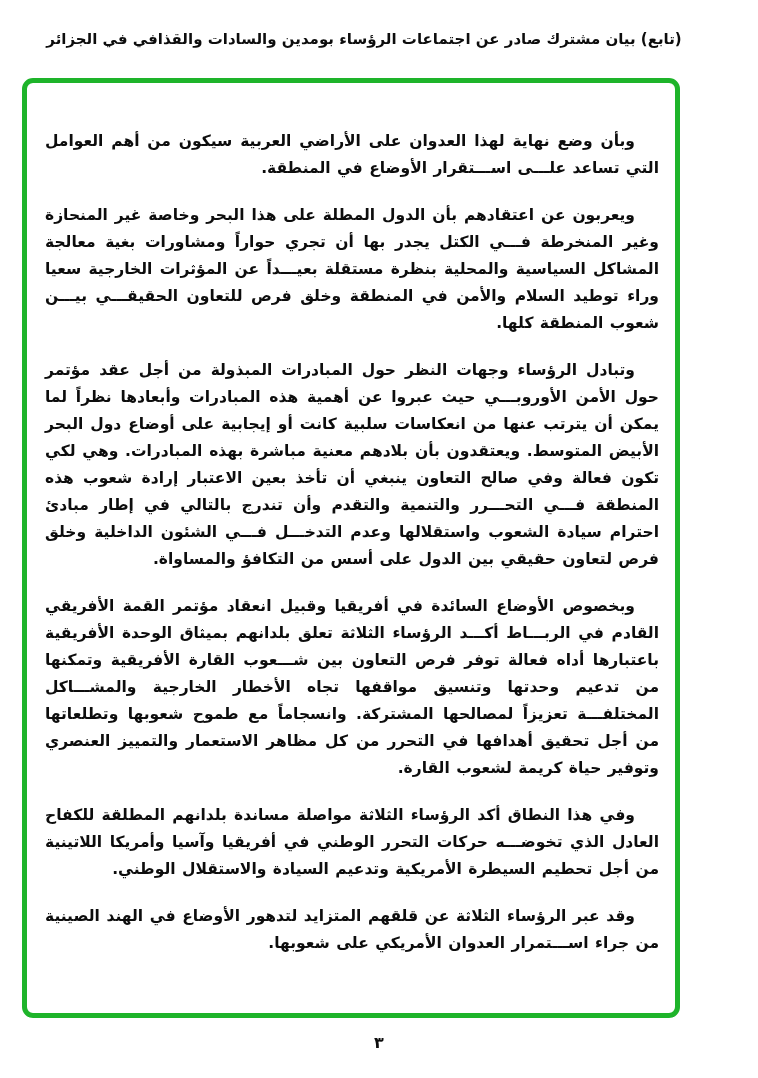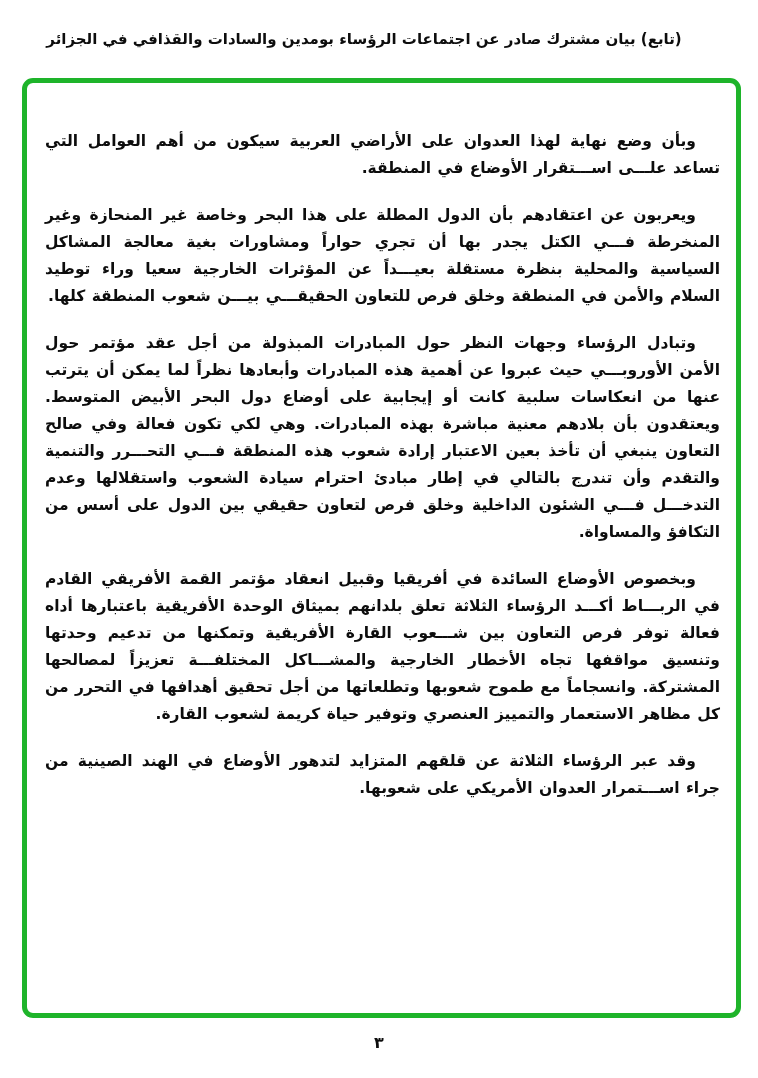--- a/index.html
+++ b/index.html
@@ -24,21 +24,21 @@
     text-align: center;
     direction: rtl;
     font-size: 15px;
     font-weight: bold;
     letter-spacing: 0;
   }
   .border-frame {
     position: absolute;
     left: 22px;
     top: 78px;
-    width: 719px;
+    width: 658px;
     height: 940px;
     box-sizing: border-box;
     border: 5px solid #1eb42a;
     border-radius: 11px;
   }
   .doc-content {
     position: absolute;
     top: 0;
     left: 0;
     right: 0;
@@ -71,17 +71,18 @@
 <body style="color: rgb(13, 13, 13); background: rgb(255, 255, 255);">
 
 <div class="page-header">(تابع) بيان مشترك صادر عن اجتماعات الرؤساء بومدين والسادات والقذافي في الجزائر</div>
 
 <div class="border-frame" style="border-color: rgb(30, 180, 42);">
   <div class="doc-content">
     <p>وبأن وضع نهاية لهذا العدوان على الأراضي العربية سيكون من أهم العوامل التي تساعد علـــى اســـتقرار الأوضاع في المنطقة.</p>
     <p>ويعربون عن اعتقادهم بأن الدول المطلة على هذا البحر وخاصة غير المنحازة وغير المنخرطة فـــي الكتل يجدر بها أن تجري حواراً ومشاورات بغية معالجة المشاكل السياسية والمحلية بنظرة مستقلة بعيـــداً عن المؤثرات الخارجية سعيا وراء توطيد السلام والأمن في المنطقة وخلق فرص للتعاون الحقيقـــي بيـــن شعوب المنطقة كلها.</p>
     <p>وتبادل الرؤساء وجهات النظر حول المبادرات المبذولة من أجل عقد مؤتمر حول الأمن الأوروبـــي حيث عبروا عن أهمية هذه المبادرات وأبعادها نظراً لما يمكن أن يترتب عنها من انعكاسات سلبية كانت أو إيجابية على أوضاع دول البحر الأبيض المتوسط. ويعتقدون بأن بلادهم معنية مباشرة بهذه المبادرات. وهي لكي تكون فعالة وفي صالح التعاون ينبغي أن تأخذ بعين الاعتبار إرادة شعوب هذه المنطقة فـــي التحـــرر والتنمية والتقدم وأن تندرج بالتالي في إطار مبادئ احترام سيادة الشعوب واستقلالها وعدم التدخـــل فـــي الشئون الداخلية وخلق فرص لتعاون حقيقي بين الدول على أسس من التكافؤ والمساواة.</p>
     <p>وبخصوص الأوضاع السائدة في أفريقيا وقبيل انعقاد مؤتمر القمة الأفريقي القادم في الربـــاط أكـــد الرؤساء الثلاثة تعلق بلدانهم بميثاق الوحدة الأفريقية باعتبارها أداه فعالة توفر فرص التعاون بين شـــعوب القارة الأفريقية وتمكنها من تدعيم وحدتها وتنسيق مواقفها تجاه الأخطار الخارجية والمشـــاكل المختلفـــة تعزيزاً لمصالحها المشتركة. وانسجاماً مع طموح شعوبها وتطلعاتها من أجل تحقيق أهدافها في التحرر من كل مظاهر الاستعمار والتمييز العنصري وتوفير حياة كريمة لشعوب القارة.</p>
+    <p>وفي هذا النطاق أكد الرؤساء الثلاثة مواصلة مساندة بلدانهم المطلقة للكفاح العادل الذي تخوضـــه حركات التحرر الوطني في أفريقيا وآسيا وأمريكا اللاتينية من أجل تحطيم السيطرة الأمريكية وتدعيم السيادة والاستقلال الوطني.</p>
     <p>وقد عبر الرؤساء الثلاثة عن قلقهم المتزايد لتدهور الأوضاع في الهند الصينية من جراء اســـتمرار العدوان الأمريكي على شعوبها.</p>
   </div>
 </div>
 
 <div class="page-number">٣</div>
 
 </body></html>

